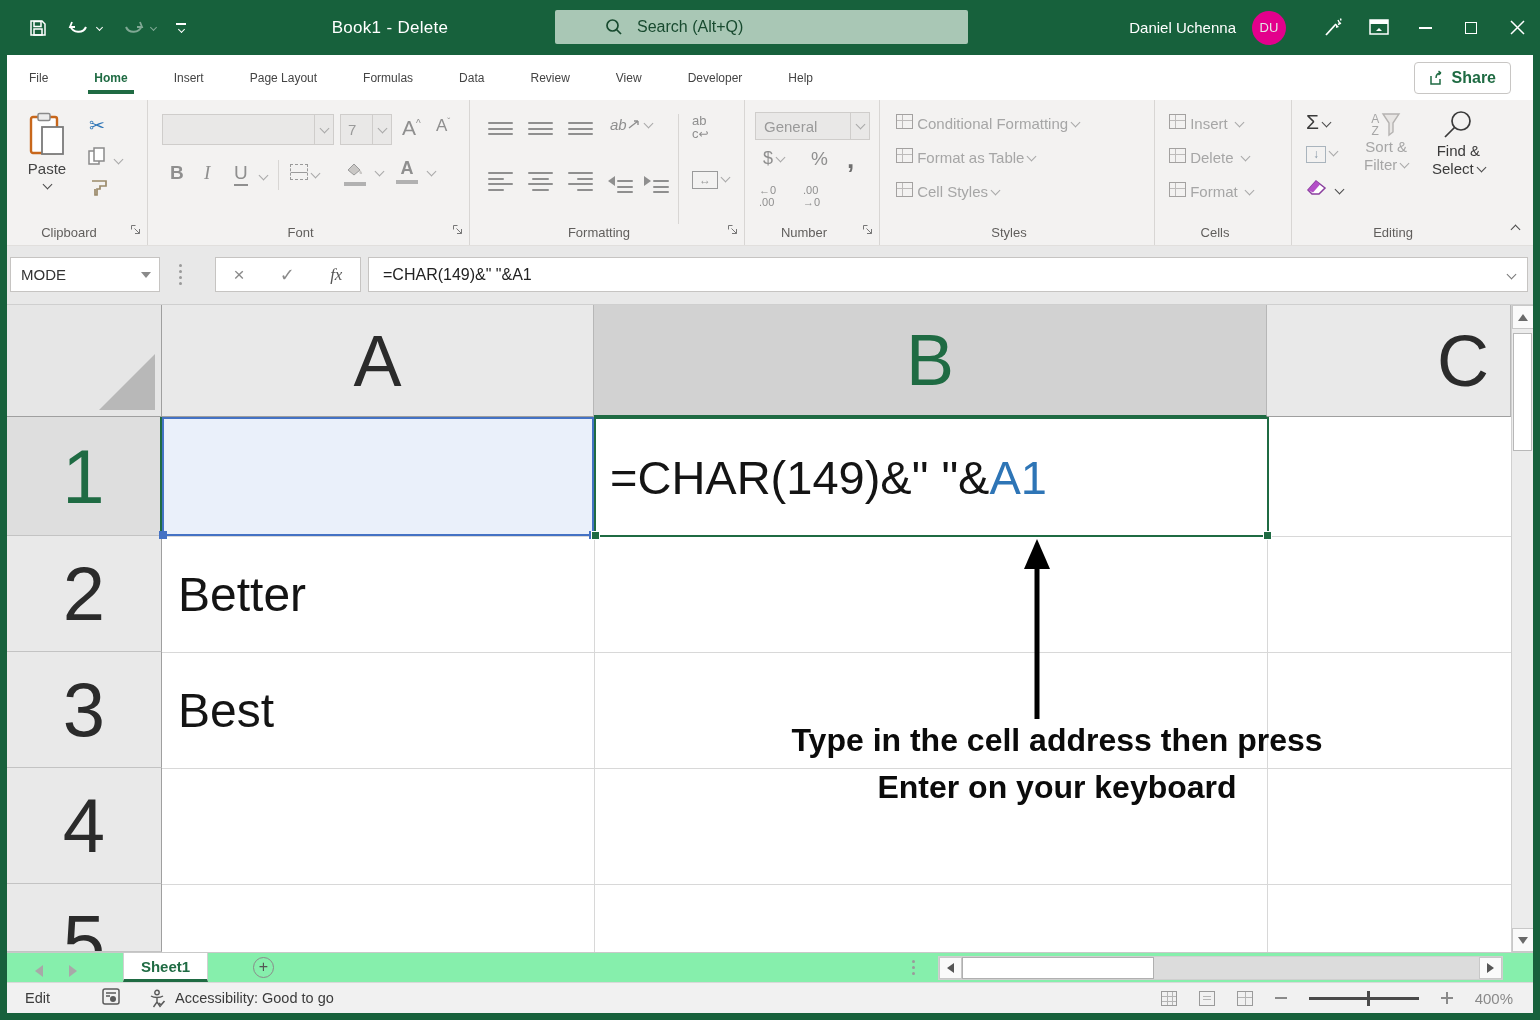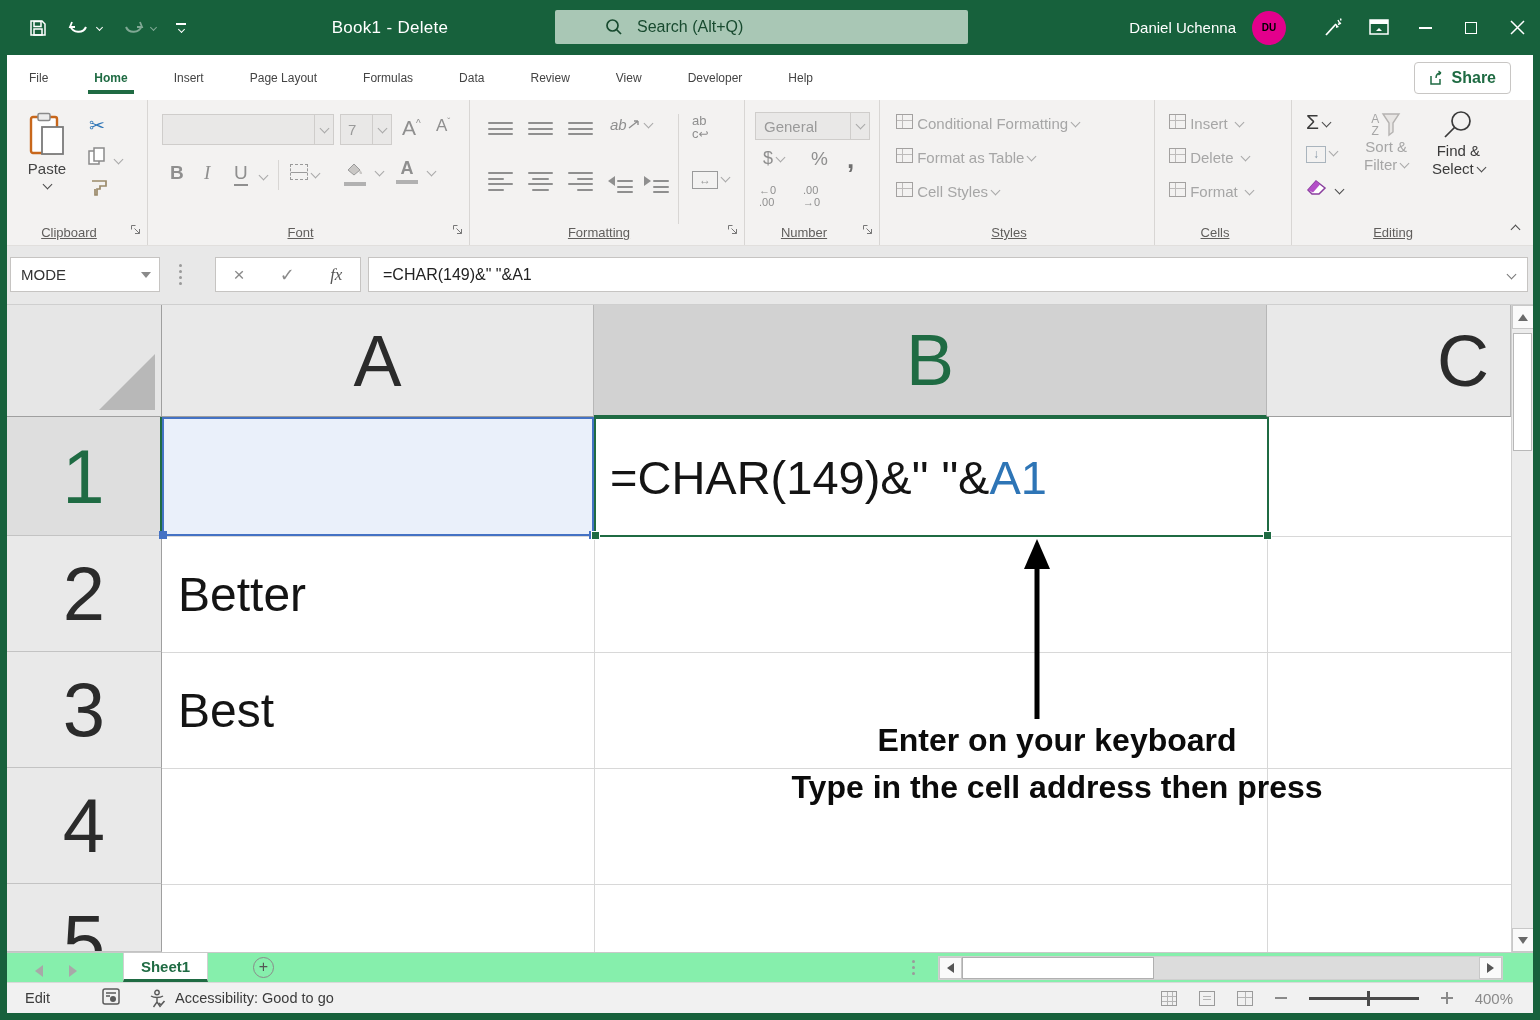--- a/index.html
+++ b/index.html
@@ -15,38 +15,38 @@
   .tri { width:0; height:0; display:inline-block; }
 
   
   #titlebar { position:absolute; left:0; top:0; width:1540px; height:55px; background:#17613C; color:#fff; }
   .qat { position:absolute; left:28px; top:0; height:55px; display:flex; align-items:center; gap:20px; }
   .qbtn { display:flex; align-items:center; gap:3px; cursor:pointer; }
   .tb-title { position:absolute; left:270px; top:0; width:240px; height:55px; display:flex; align-items:center; justify-content:center; font-size:17px; letter-spacing:.3px; }
   .searchbox { position:absolute; left:555px; top:10px; width:413px; height:34px; background:#A9C7B5; display:flex; align-items:center; gap:14px; padding-left:50px; color:#184A2F; font-size:16px; border-radius:2px; }
   .tb-right { position:absolute; right:0; top:0; height:55px; display:flex; align-items:center; }
   .username { font-size:15px; margin-right:16px; }
-  .avatar { width:34px; height:34px; border-radius:50%; background:#E3008C; color:#000000; font-size:10px; font-weight:bold; display:flex; align-items:center; justify-content:center; margin-right:24px; }
+  .avatar { width:34px; height:34px; border-radius:50%; background:#E3008C; color:#e5e5e5; font-size:13px; font-weight:normal; display:flex; align-items:center; justify-content:center; margin-right:24px; }
   .winbtn { width:46px; height:55px; display:flex; align-items:center; justify-content:center; }
   .min-glyph { width:13px; height:2px; background:#fff; }
   .max-glyph { width:12px; height:12px; border:1.6px solid #fff; }
   .close-glyph { font-size:24px; line-height:1; font-weight:300; }
 
   
   #tabrow { position:absolute; left:7px; top:55px; width:1526px; height:45px; background:#fff; display:flex; align-items:center; }
   .rtab { font-size:12px; color:#444; padding:11px 2px; margin-left:42px; position:relative; cursor:pointer; white-space:nowrap; }
   .rtab:first-child { margin-left:20px; }
   .rtab.active { color:#1F6B43; font-weight:bold; }
   .rtab.active::after { content:""; position:absolute; left:-4px; right:-4px; bottom:2px; height:4px; background:#1F6B43; }
   .sharebtn { position:absolute; right:22px; top:7px; height:32px; border:1px solid #c8c6c4; border-radius:4px; background:#fff; display:flex; align-items:center; gap:7px; padding:0 14px; color:#1F6B43; font-size:16px; font-weight:bold; }
 
   
   #ribbon { position:absolute; left:7px; top:100px; width:1526px; height:146px; background:#f3f2f1; border-bottom:1px solid #e1dfdd; }
   .rgroup { position:absolute; top:0; height:145px; border-right:1px solid #d8d6d4; }
-  .glabel { position:absolute; bottom:5px; left:0; right:16px; text-align:center; font-size:13px; color:#605e5c;text-decoration:underline; }
+  .glabel { position:absolute; bottom:5px; left:0; right:16px; text-align:center; font-size:13px; color:#605e5c; }
   .lau { position:absolute; right:6px; bottom:6px; }
   .disab { color:#a6a6a6; }
   .combo { background:#e9e8e7; border:1px solid #cfcdcb; color:#9a9a9a; font-size:15px; display:flex; align-items:center; }
   .combo .cd { margin-left:auto; width:19px; height:100%; border-left:1px solid #cfcdcb; display:flex; align-items:center; justify-content:center; }
   .bars { display:flex; flex-direction:column; gap:3.5px; width:25px; }
   .bars i { height:2px; background:#8f8f8f; border-radius:1px; display:block; }
   .bars.al-l { align-items:flex-start; } .bars.al-c { align-items:center; } .bars.al-r { align-items:flex-end; }
   .bars i.w1{width:100%;} .bars i.w2{width:65%;}
   .sq { display:inline-block; width:17px; height:15px; border:1.4px solid #a3a1a0; background:
         linear-gradient(#bdbbba,#bdbbba) 0 5px/100% 1px no-repeat,
@@ -494,22 +494,22 @@
       </div>
     <div class="plaincell cellTxt" style="top:231px;height:116px">
         <span>Better</span>
       </div>
 
     <svg class="abs" style="left:1008px;top:234px" width="44" height="182" viewBox="0 0 44 182">
       <path d="M22 26 L22 180" stroke="#000" stroke-width="5"></path>
       <path d="M22 0 L9 30 H35 Z" fill="#000"></path>
     </svg>
     <div class="ann" style="top:412px">
+      <div>Type in the cell address then press</div>
       <div>Enter on your keyboard</div>
-      <div>Type in the cell address then press</div>
     </div>
 
     <div class="vscroll">
       <span class="vbtn" style="top:0">
           <span class="tri" style="border-left:5px solid transparent;border-right:5px solid transparent;border-bottom:7px solid #6a6a6a"></span>
         </span>
       <span class="vthumb"></span>
       <span class="vbtn" style="top:623px">
           <span class="tri" style="border-left:5px solid transparent;border-right:5px solid transparent;border-top:7px solid #6a6a6a"></span>
         </span>

